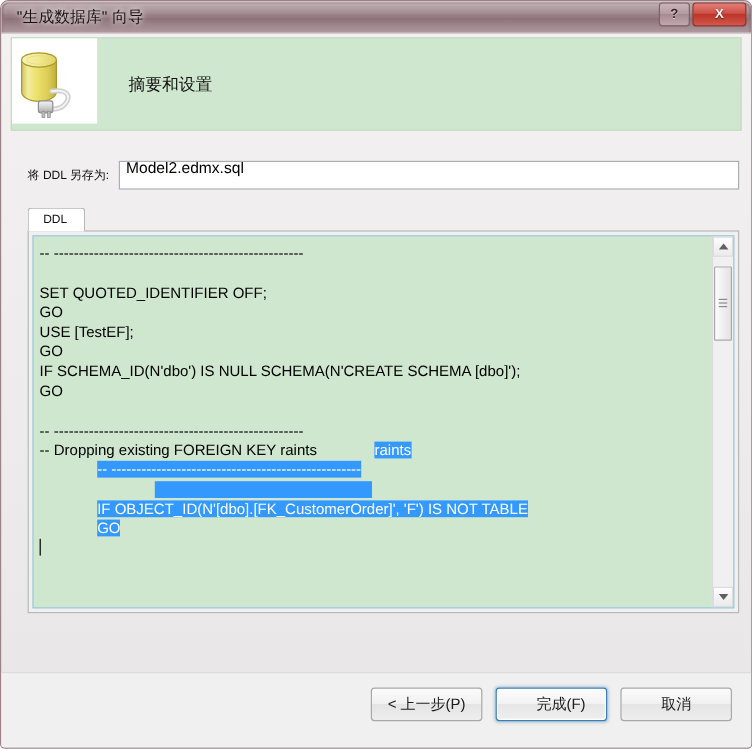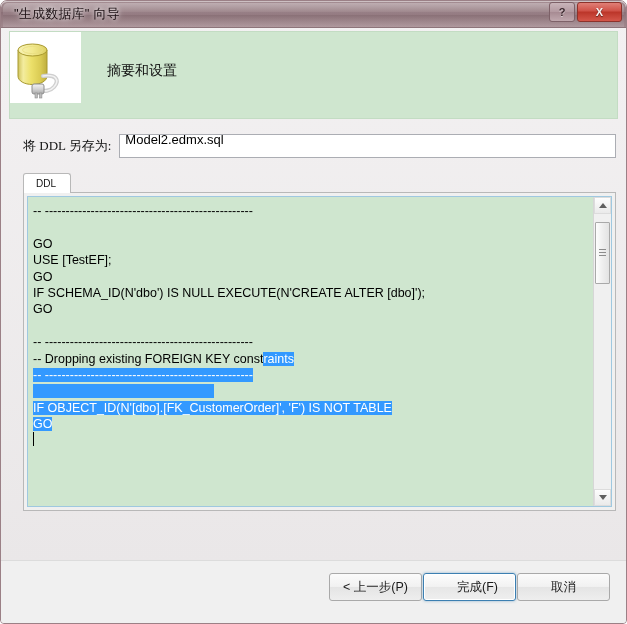--- a/index.html
+++ b/index.html
@@ -87,21 +87,21 @@
   }
   .cap-close {
     width: 45px;
     background: linear-gradient(to bottom,#e07f77 0%, #cf5046 45%, #bb3529 50%, #d4564a 100%);
     border-color: #8d322b;
   }
 
   
   .header {
     position: relative;
-    height: 88px;
+    height: 78px;
     margin: 3px 8px 0 8px;
     background: #cfe6cf;
     border: 1px solid #c3dcc3;
     box-sizing: border-box;
     display: flex;
     align-items: flex-start;
   }
   .header-icon-box {
     width: 71px;
     height: 71px;
@@ -128,26 +128,25 @@
     bottom: 62px;
   }
 
   .ddl-row {
     display: flex;
     align-items: center;
     height: 24px;
     margin-top: 21px;
   }
   .ddl-label {
-    font-size: 13px;
+    font-size: 10px;
     color: #111;
     margin-left: 14px;
     margin-right: 8px;
     white-space: nowrap;
-    font-family: Liberation Serif, serif;
   }
   .ddl-input {
     flex: 1;
     height: 24px;
     box-sizing: border-box;
     border: 1px solid #abadb3;
     background: #ffffff;
     font-family: "Liberation Sans", sans-serif;
     font-size: 13px;
     color: #000;
@@ -207,20 +206,21 @@
     font-family: "Liberation Sans", sans-serif;
     font-size: 12.5px;
     line-height: 16.4px;
     color: #000000;
     white-space: pre;
     height: 16.4px;
   }
   .code-line .sel {
     background: #3399ff;
     color: #ffffff;
+    margin-left: 48px;
   }
   .caret {
     display: inline-block;
     width: 1px;
     height: 14px;
     background: #000;
     vertical-align: -2px;
   }
 
   
@@ -291,21 +291,21 @@
     bottom: 0;
     height: 62px;
     border-top: 1px solid #dcdcdc;
     background: #f0f0f0;
   }
   .btn-row {
     position: absolute;
     right: 16px;
     top: 12px;
     display: flex;
-    gap: 1px;
+    gap: 11px;
   }
   .btn {
     width: 93px;
     height: 28px;
     box-sizing: border-box;
     font-family: "Liberation Sans", sans-serif;
     font-size: 12.5px;
     color: #1a1a1a;
     background: linear-gradient(to bottom,#fbfbfb 0%,#f1f1f1 48%,#e4e4e4 50%,#eeeeee 100%);
     border: 1px solid #a9a9a9;
@@ -390,29 +390,30 @@
       <div class="tab-strip">
         <div class="tab">DDL</div>
       </div>
       <div class="tab-panel">
 
         <div class="code-area">
           <div class="code-scroll">
 
             <div class="code-line">-- --------------------------------------------------</div>
             <div class="code-line"></div>
+            <div class="code-line">SET QUOTED_IDENTIFIER OFF;</div>
             <div class="code-line">GO</div>
             <div class="code-line">USE [TestEF];</div>
             <div class="code-line">GO</div>
-            <div class="code-line">IF SCHEMA_ID(N'dbo') IS NULL EXECUTE(N'CREATE ALTER [dbo]');</div>
+            <div class="code-line">IF SCHEMA_ID(N'dbo') IS NULL SCHEMA(N'CREATE SCHEMA [dbo]');</div>
             <div class="code-line">GO</div>
             <div class="code-line"></div>
             <div class="code-line">-- --------------------------------------------------</div>
 
-            <div class="code-line"><span>-- Dropping existing FOREIGN KEY const</span><span class="sel">raints</span></div>
+            <div class="code-line"><span>-- Dropping existing FOREIGN KEY raints</span><span class="sel">raints</span></div>
 
             <div class="code-line"><span class="sel">-- --------------------------------------------------</span></div>
             <div class="code-line"><span class="sel"></span><span class="sel">                                                    </span></div>
             <div class="code-line"><span class="sel">IF OBJECT_ID(N'[dbo].[FK_CustomerOrder]', 'F') IS NOT TABLE</span></div>
             <div class="code-line"><span class="sel">GO</span></div>
 
             <div class="code-line"><span class="caret"></span></div>
 
           </div>
 

